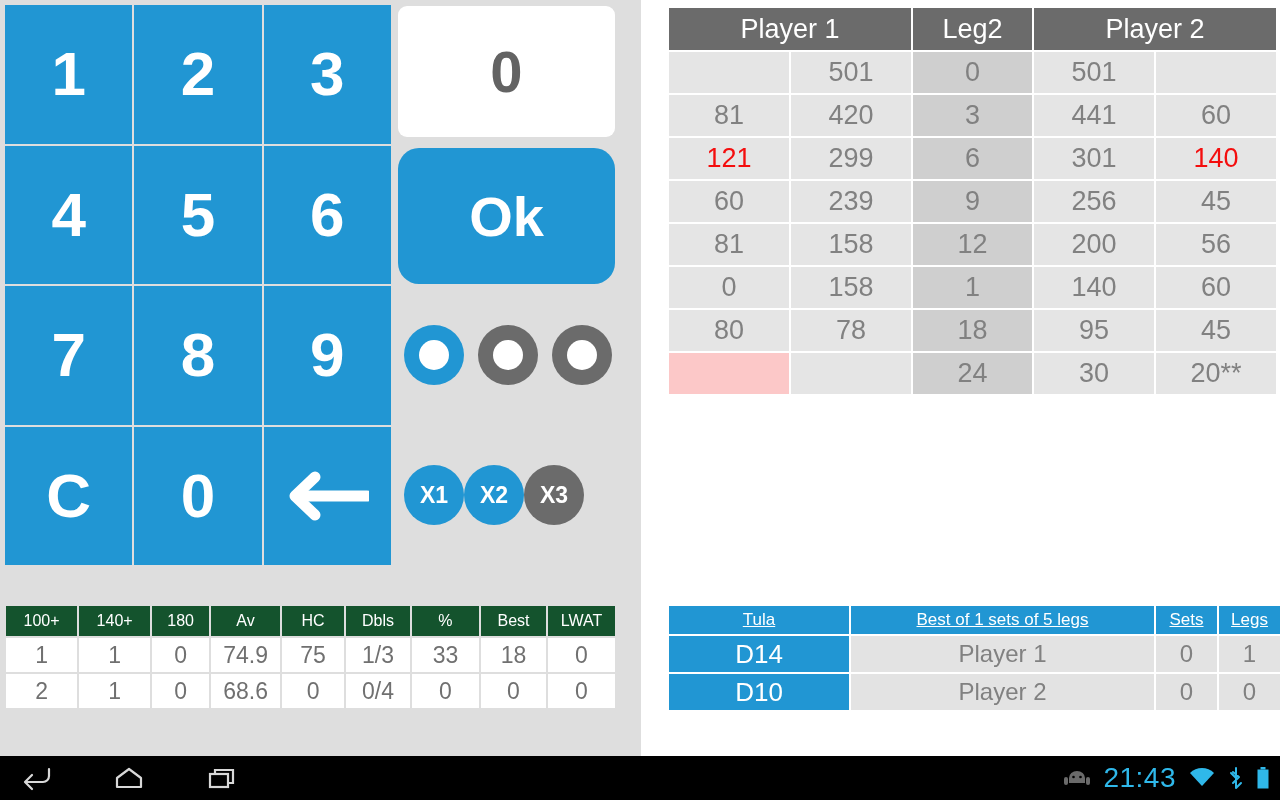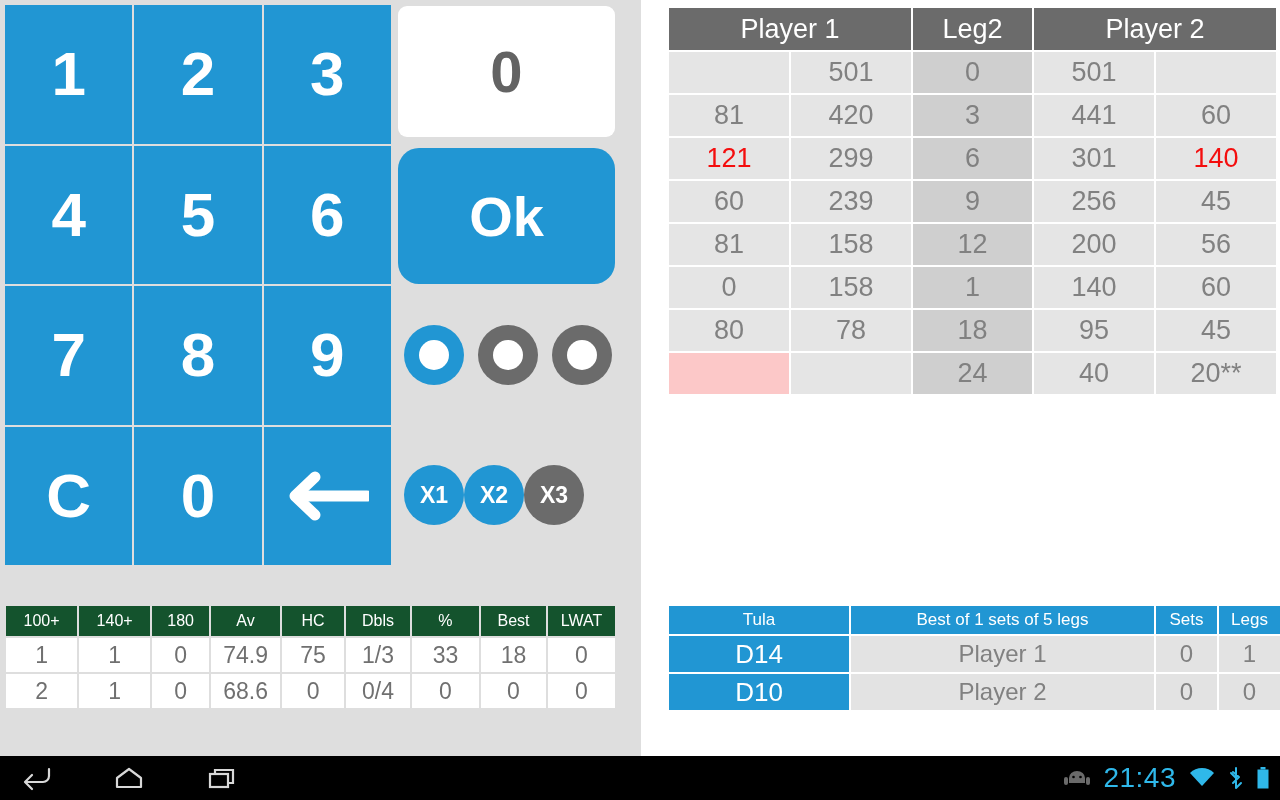--- a/index.html
+++ b/index.html
@@ -124,21 +124,21 @@
 
   
   #match-table {
     position: absolute; left: 26px; top: 604px; width: 609px;
     border-collapse: separate; border-spacing: 2px 2px;
     table-layout: fixed;
   }
   #match-table th {
     background: #2196d3; color: #ffffff;
     font-size: 17px; font-weight: normal;
-    height: 28px; text-align: center;
+    height: 28px; text-align: center; text-decoration: underline;
   }
   #match-table td.tula {
     background: #2196d3; color: #ffffff;
     font-size: 26px; height: 36px; text-align: center;
   }
   #match-table td.pname {
     background: #e3e3e3; color: #818181;
     font-size: 24px; height: 36px; text-align: center;
   }
   #match-table td.num {
@@ -360,21 +360,21 @@
           <td>80</td>
           <td>78</td>
           <td class="legcol">18</td>
           <td>95</td>
           <td>45</td>
         </tr>
         <tr>
           <td class="pink"></td>
           <td></td>
           <td class="legcol">24</td>
-          <td>40</td>
+          <td>30</td>
           <td>20**</td>
         </tr>
       </tbody>
     </table>
 
     <table id="match-table">
       <colgroup>
         <col style="width:180px">
           <col style="width:303px">
         <col style="width:61px">

